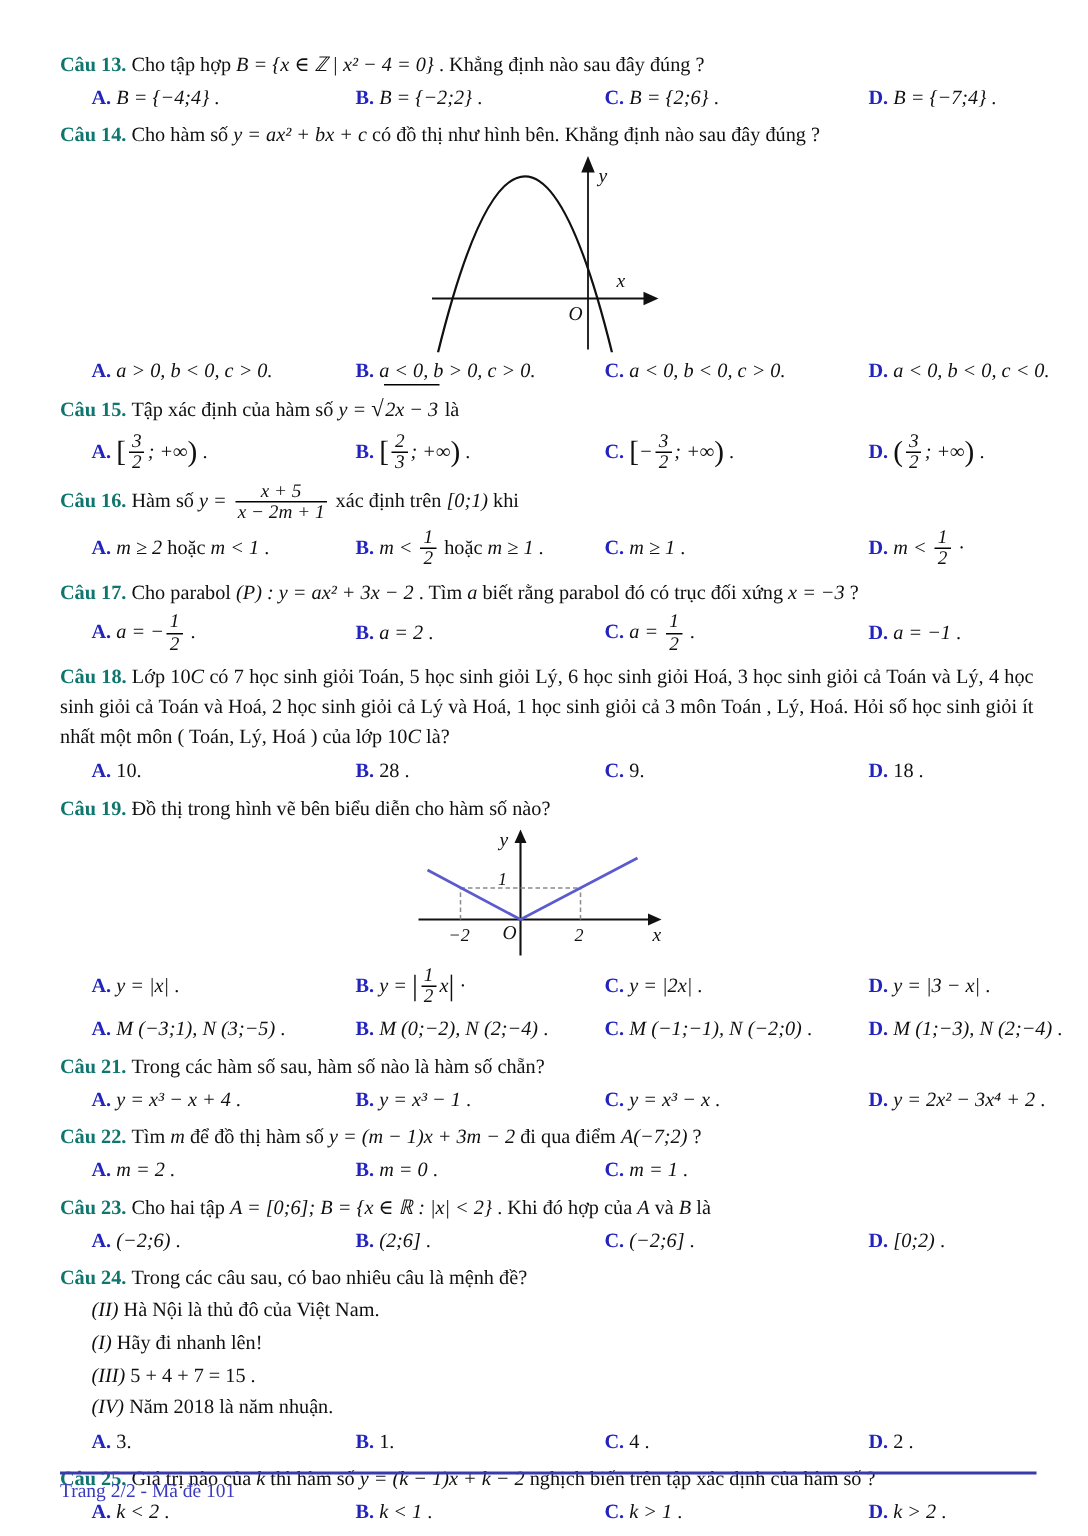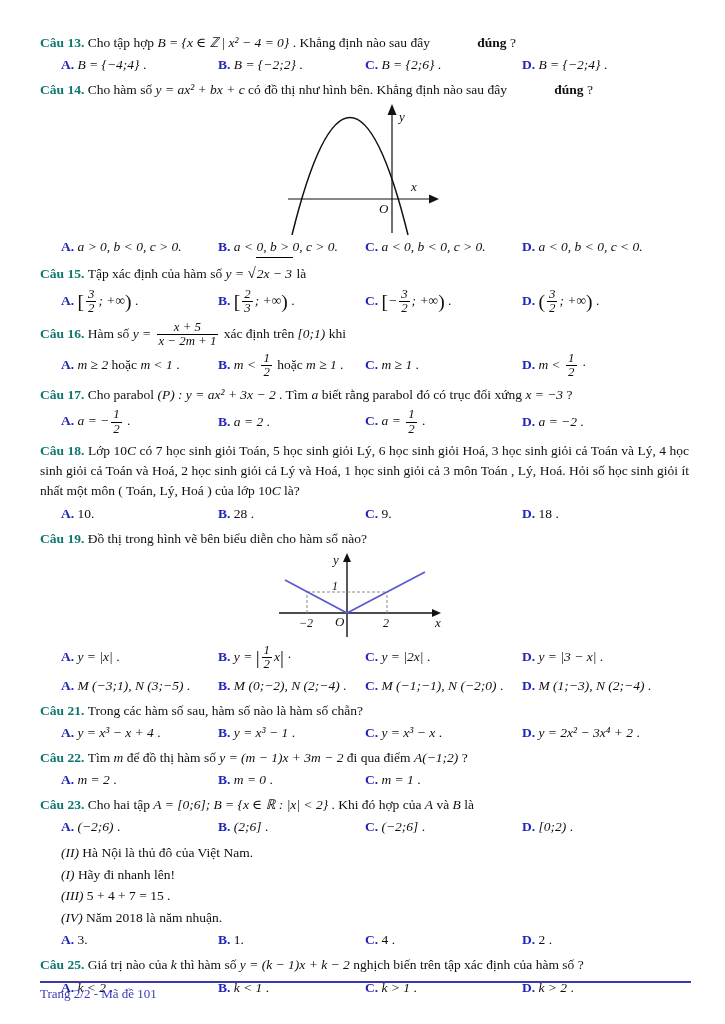--- a/index.html
+++ b/index.html
@@ -9,30 +9,30 @@
     overflow:hidden;
     background:#ffffff;
     color:#101010;
     font-family:"Liberation Serif","DejaVu Serif",serif;
     font-size:13.5px;
   }
   .page{padding:33px 36px 0 40px;}
   .question{margin-bottom:3px;}
   .q-head{line-height:1.5;text-align:justify;}
   .q-num{color:#0f766e;font-weight:bold;}
-  b{font-weight:bold;margin-left:44px;}
+  b{font-weight:normal;}
   .math{font-style:italic;}
   .frac{display:inline-flex;flex-direction:column;align-items:center;vertical-align:middle;font-style:italic;line-height:1.05;margin:0 2px;font-size:0.95em;}
   .fnum{padding:0 2px;}
   .fden{border-top:1px solid #000;padding:0 2px;}
   .sqrt{white-space:nowrap;}
   .rsign{font-size:1.12em;}
   .radicand{border-top:1px solid #000;font-style:italic;padding:8px 1px;}
   .bigd{font-size:1.45em;vertical-align:middle;line-height:1;}
-  .opts{display:grid;grid-template-columns:157px 147px 157px 1fr;padding-left:21px;margin:3px 0 5px;align-items:center;row-gap:2px;}
+  .opts{display:grid;grid-template-columns:157px 147px 157px 1fr;padding-left:21px;margin:3px 0 5px;align-items:center;row-gap:2px;gap:19px;}
   .opt{white-space:nowrap;line-height:1.4;}
   .opt-label{color:#2323bd;font-weight:bold;}
   .stmt{padding-left:21px;line-height:1.6;}
   .stmt-marker{font-style:italic;}
   .fig{display:flex;justify-content:center;margin:2px 0 3px;}
   .fig svg text{font-family:"Liberation Serif","DejaVu Serif",serif;font-style:italic;font-size:13px;fill:#111;}
   .fig svg text.tick{font-size:12px;}
   .footer{position:absolute;left:40px;right:34px;top:981px;}
   .footer-rule{border-top:2px solid #3a3aad;margin-bottom:3px;}
   .footer-text{color:#3a3ac0;font-size:13px;}
@@ -41,21 +41,21 @@
 <body>
 
 <div class="page">
   <div>
       <div class="question">
         <div class="q-head"><span class="q-num">Câu 13. </span>Cho tập hợp <span class="math">B = {x ∈ ℤ | x² − 4 = 0}</span> . Khẳng định nào sau đây <b>đúng</b> ?</div>
         <div class="opts">
           <div class="opt"><span class="opt-label">A. </span><span class="math">B = {−4;4}</span> .</div>
           <div class="opt"><span class="opt-label">B. </span><span class="math">B = {−2;2}</span> .</div>
           <div class="opt"><span class="opt-label">C. </span><span class="math">B = {2;6}</span> .</div>
-          <div class="opt"><span class="opt-label">D. </span><span class="math">B = {−2;4}</span> .</div>
+          <div class="opt"><span class="opt-label">D. </span><span class="math">B = {−7;4}</span> .</div>
         </div>
       </div>
       <div class="question">
         <div class="q-head"><span class="q-num">Câu 14. </span>Cho hàm số <span class="math">y = ax² + bx + c</span> có đồ thị như hình bên. Khẳng định nào sau đây <b>đúng</b> ?</div>
   <div class="fig">
     <svg width="170" height="133" viewBox="0 0 170 133">
       <path d="M 12 133 Q 70 -102 128 133" fill="none" stroke="#111" stroke-width="1.5"></path>
       <line x1="8" y1="97" x2="150" y2="97" stroke="#111" stroke-width="1.2"></line>
       <polygon points="149,92.5 159,97 149,101.5" fill="#111"></polygon>
       <line x1="112" y1="131" x2="112" y2="11" stroke="#111" stroke-width="1.2"></line>
@@ -116,21 +116,21 @@
         <div class="opts">
           <div class="opt"><span class="opt-label">A. </span><span class="math">a = −</span><span class="frac">
               <span class="fnum">1</span>
               <span class="fden">2</span>
             </span> .</div>
           <div class="opt"><span class="opt-label">B. </span><span class="math">a = 2</span> .</div>
           <div class="opt"><span class="opt-label">C. </span><span class="math">a = </span><span class="frac">
               <span class="fnum">1</span>
               <span class="fden">2</span>
             </span> .</div>
-          <div class="opt"><span class="opt-label">D. </span><span class="math">a = −2</span> .</div>
+          <div class="opt"><span class="opt-label">D. </span><span class="math">a = −1</span> .</div>
         </div>
       </div>
       <div class="question">
         <div class="q-head"><span class="q-num">Câu 18. </span>Lớp 10<span class="math">C</span> có 7 học sinh giỏi Toán, 5 học sinh giỏi Lý, 6 học sinh giỏi Hoá, 3 học sinh giỏi cả Toán và Lý, 4 học sinh giỏi cả Toán và Hoá, 2 học sinh giỏi cả Lý và Hoá, 1 học sinh giỏi cả 3 môn Toán , Lý, Hoá. Hỏi số học sinh giỏi ít nhất một môn ( Toán, Lý, Hoá ) của lớp 10<span class="math">C</span> là?</div>
         <div class="opts">
           <div class="opt"><span class="opt-label">A. </span>10.</div>
           <div class="opt"><span class="opt-label">B. </span>28 .</div>
           <div class="opt"><span class="opt-label">C. </span>9.</div>
           <div class="opt"><span class="opt-label">D. </span>18 .</div>
         </div>
@@ -176,37 +176,38 @@
       <div class="question">
         <div class="q-head"><span class="q-num">Câu 21. </span>Trong các hàm số sau, hàm số nào là hàm số chẵn?</div>
         <div class="opts">
           <div class="opt"><span class="opt-label">A. </span><span class="math">y = x³ − x + 4</span> .</div>
           <div class="opt"><span class="opt-label">B. </span><span class="math">y = x³ − 1</span> .</div>
           <div class="opt"><span class="opt-label">C. </span><span class="math">y = x³ − x</span> .</div>
           <div class="opt"><span class="opt-label">D. </span><span class="math">y = 2x² − 3x⁴ + 2</span> .</div>
         </div>
       </div>
       <div class="question">
-        <div class="q-head"><span class="q-num">Câu 22. </span>Tìm <span class="math">m</span> để đồ thị hàm số <span class="math">y = (m − 1)x + 3m − 2</span> đi qua điểm <span class="math">A(−1;2)</span> ?</div>
+        <div class="q-head"><span class="q-num">Câu 22. </span>Tìm <span class="math">m</span> để đồ thị hàm số <span class="math">y = (m − 1)x + 3m − 2</span> đi qua điểm <span class="math">A(−7;2)</span> ?</div>
         <div class="opts">
           <div class="opt"><span class="opt-label">A. </span><span class="math">m = 2</span> .</div>
           <div class="opt"><span class="opt-label">B. </span><span class="math">m = 0</span> .</div>
           <div class="opt"><span class="opt-label">C. </span><span class="math">m = 1</span> .</div>
         </div>
       </div>
       <div class="question">
         <div class="q-head"><span class="q-num">Câu 23. </span>Cho hai tập <span class="math">A = [0;6]; B = {x ∈ ℝ : |x| &lt; 2}</span> . Khi đó hợp của <span class="math">A</span> và <span class="math">B</span> là</div>
         <div class="opts">
           <div class="opt"><span class="opt-label">A. </span><span class="math">(−2;6)</span> .</div>
           <div class="opt"><span class="opt-label">B. </span><span class="math">(2;6]</span> .</div>
           <div class="opt"><span class="opt-label">C. </span><span class="math">(−2;6]</span> .</div>
           <div class="opt"><span class="opt-label">D. </span><span class="math">[0;2)</span> .</div>
         </div>
       </div>
       <div class="question">
+        <div class="q-head"><span class="q-num">Câu 24. </span>Trong các câu sau, có bao nhiêu câu là mệnh đề?</div>
         <div class="stmt"><span class="stmt-marker">(II) </span>Hà Nội là thủ đô của Việt Nam.</div>
         <div class="stmt"><span class="stmt-marker">(I) </span>Hãy đi nhanh lên!</div>
         <div class="stmt"><span class="stmt-marker">(III) </span>5 + 4 + 7 = 15 .</div>
         <div class="stmt"><span class="stmt-marker">(IV) </span>Năm 2018 là năm nhuận.</div>
         <div class="opts">
           <div class="opt"><span class="opt-label">A. </span>3.</div>
           <div class="opt"><span class="opt-label">B. </span>1.</div>
           <div class="opt"><span class="opt-label">C. </span>4 .</div>
           <div class="opt"><span class="opt-label">D. </span>2 .</div>
         </div>

